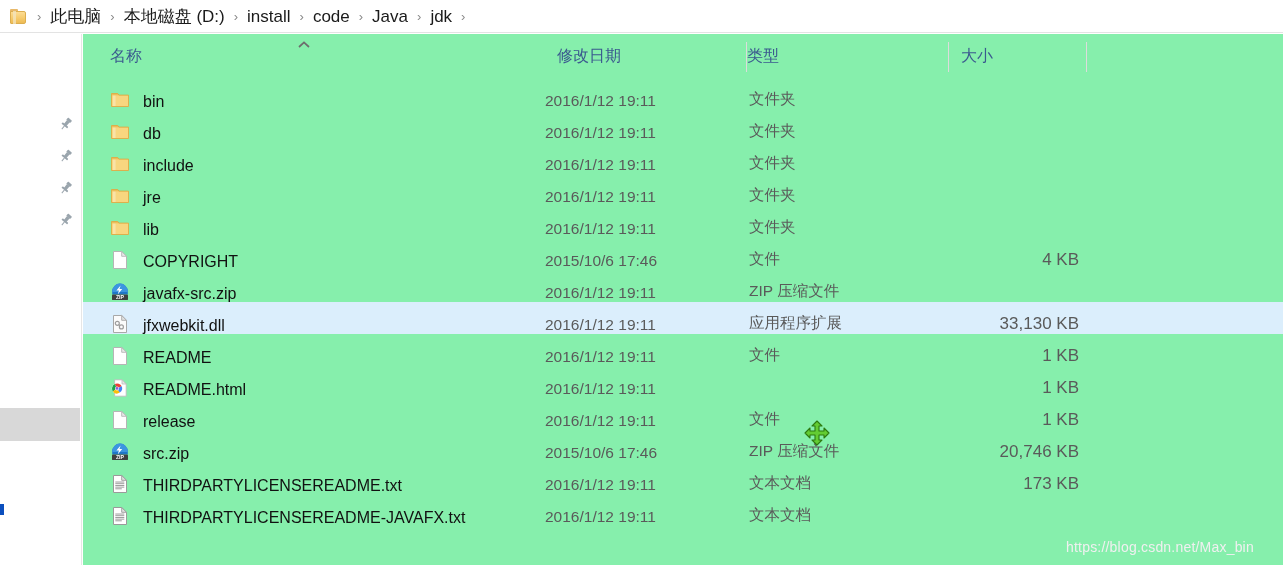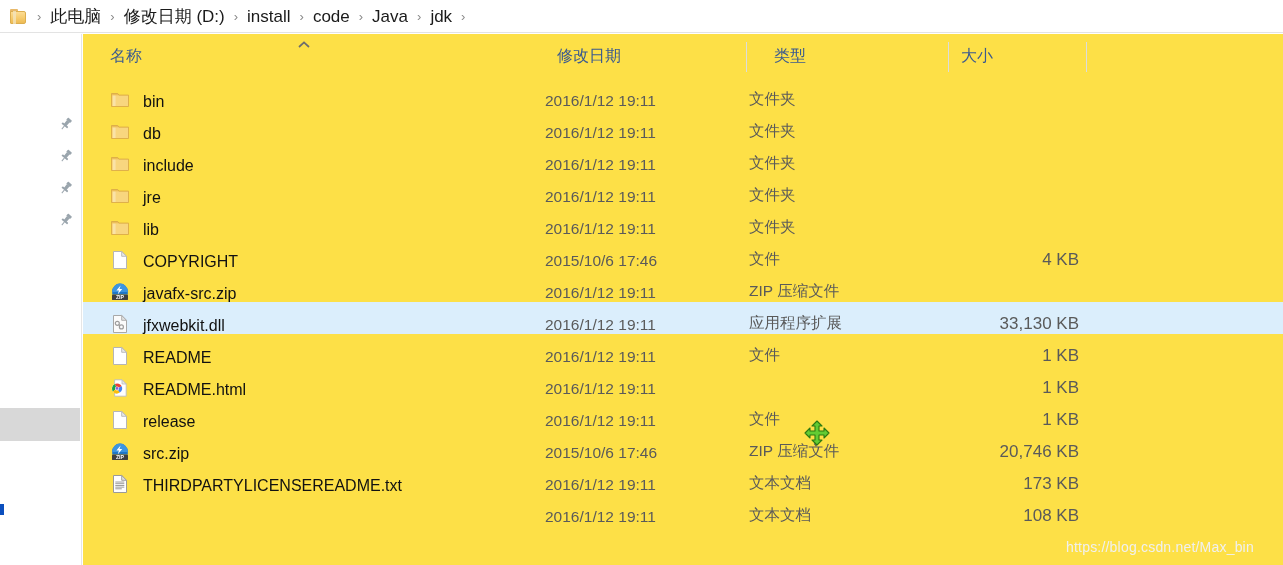--- a/index.html
+++ b/index.html
@@ -105,21 +105,21 @@
     height: 11px;
     background: #0b4fbe;
   }
 
   
   #listarea {
     position: absolute;
     left: 83px; top: 34px;
     width: 1200px;
     height: 531px;
-    background: #fde047;
+    background: #86efac;
     overflow: hidden;
   }
 
   
   #colheader {
     position: relative;
     height: 44px;
     width: 1200px;
   }
   .colhead {
@@ -231,21 +231,21 @@
 
 <div id="addressbar">
     <span class="bc-folder-icon">
       <span class="tab"></span>
       <span class="body"></span>
       <span class="fold"></span>
     </span>
     <span class="bc-sep">›</span>
     <span class="bc-crumb">此电脑</span>
     <span class="bc-sep">›</span>
-    <span class="bc-crumb">修改日期 (D:)</span>
+    <span class="bc-crumb">本地磁盘 (D:)</span>
     <span class="bc-sep">›</span>
     <span class="bc-crumb">install</span>
     <span class="bc-sep">›</span>
     <span class="bc-crumb">code</span>
     <span class="bc-sep">›</span>
     <span class="bc-crumb">Java</span>
     <span class="bc-sep">›</span>
     <span class="bc-crumb">jdk</span>
     <span class="bc-sep">›</span>
   </div>
@@ -296,21 +296,21 @@
   </div>
 
 <div id="listarea">
   <div id="colheader">
       <div class="colhead" style="left: 27px; width: 435px;">
         <span class="lbl">名称</span>
       </div>
       <div class="colhead" style="left: 474px; width: 190px;">
         <span class="lbl">修改日期</span>
       </div>
-      <div class="colhead" style="left: 691px; width: 190px; align-items: center;">
+      <div class="colhead" style="left: 664px; width: 190px; align-items: center;">
         <span class="lbl">类型</span>
       </div>
       <div class="colhead" style="left: 878px; width: 120px;">
         <span class="lbl">大小</span>
       </div>
       <div class="coldiv" style="left: 663px;"></div>
       <div class="coldiv" style="left: 865px;"></div>
       <div class="coldiv" style="left: 1003px;"></div>
       <span id="sort-chevron"><svg width="14" height="10" viewBox="0 0 14 10">
           <path d="M2 7 L7 2.4 L12 7" fill="none" stroke="#6d6d6d" stroke-width="1.7"></path>
@@ -533,23 +533,38 @@
               </g>
             </svg>
           </span>
           <span class="fname">THIRDPARTYLICENSEREADME.txt</span>
         </div>
         <div class="cell cell-date">2016/1/12 19:11</div>
         <div class="cell cell-type">文本文档</div>
         <div class="cell cell-size">173 KB</div>
       </div>
       <div class="row">
+        <div class="cell cell-name">
+          <span class="ficon">
+            <svg width="20" height="20" viewBox="0 0 20 20">
+              <path d="M3.5 1.5 h8.2 l4.8 4.8 v12.2 h-13 z" fill="#ffffff" stroke="#9a9a9a" stroke-width="1"></path>
+              <path d="M11.7 1.5 v4.8 h4.8 z" fill="#e2e2e2" stroke="#9a9a9a" stroke-width="0.9"></path>
+              <g fill="#8d8d8d">
+                <rect x="5.3" y="7.6" width="9" height="0.85"></rect>
+                <rect x="5.3" y="9.3" width="9" height="0.85"></rect>
+                <rect x="5.3" y="11.0" width="9" height="0.85"></rect>
+                <rect x="5.3" y="12.7" width="9" height="0.85"></rect>
+                <rect x="5.3" y="14.4" width="6.5" height="0.85"></rect>
+              </g>
+            </svg>
+          </span>
+          <span class="fname">THIRDPARTYLICENSEREADME-JAVAFX.txt</span>
+        </div>
         <div class="cell cell-date">2016/1/12 19:11</div>
         <div class="cell cell-type">文本文档</div>
-        <div class="cell cell-size">108 KB</div>
       </div>
     </div>
 </div>
 
 <div id="move-cursor">
   <svg width="26" height="26" viewBox="0 0 26 26">
     <path d="M13 1 L18 6 L15 6 L15 11 L20 11 L20 8 L25 13 L20 18 L20 15 L15 15 L15 20 L18 20 L13 25 L8 20 L11 20 L11 15 L6 15 L6 18 L1 13 L6 8 L6 11 L11 11 L11 6 L8 6 Z" fill="#63cc33" stroke="#2c7a10" stroke-width="1.1" stroke-linejoin="round"></path>
   </svg>
 </div>
 

